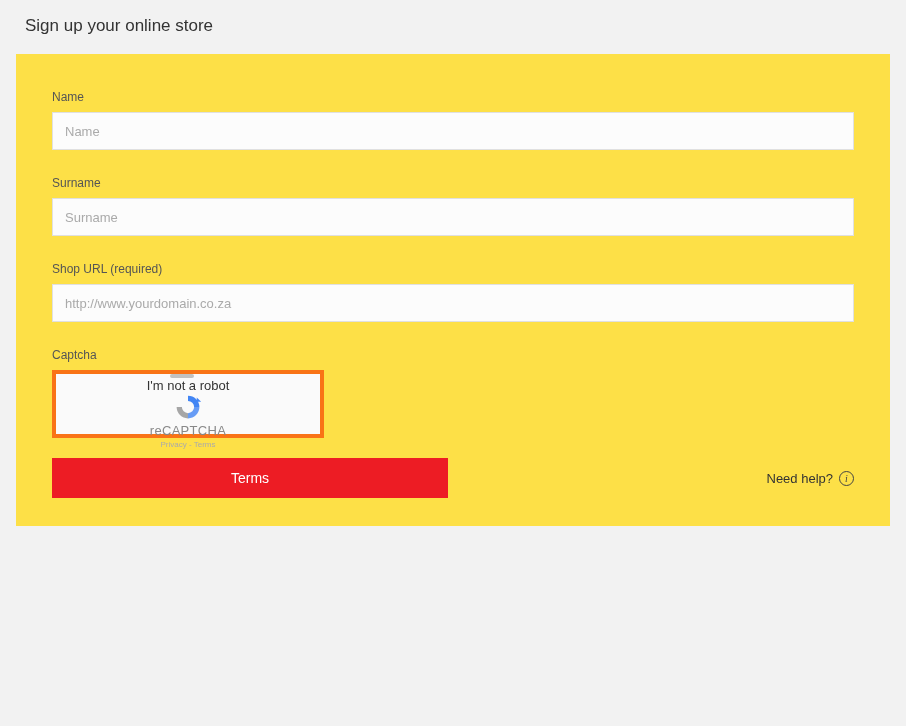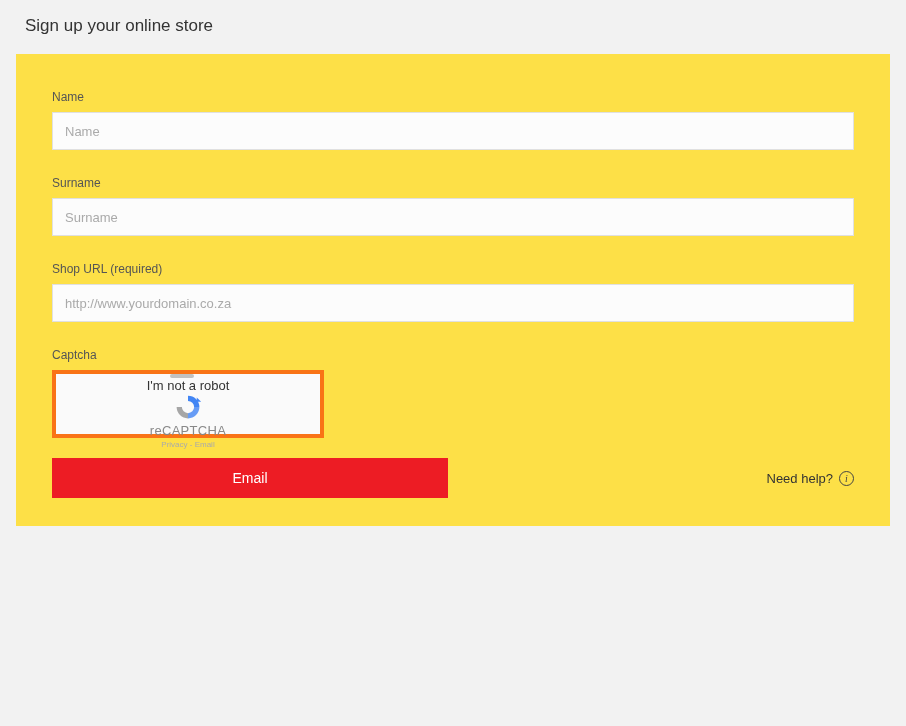--- a/index.html
+++ b/index.html
@@ -163,26 +163,26 @@
       <div class="captcha-right">
         <div class="captcha-logo">
           <svg viewBox="0 0 32 32" width="30" height="28">
             <path d="M16 3 A13 13 0 0 1 29 16 L23 16 A7 7 0 0 0 16 9 Z" fill="#4285f4"></path>
             <path d="M29 16 A13 13 0 0 1 16 29 L16 23 A7 7 0 0 0 23 16 Z" fill="#4285f4" opacity="0.8"></path>
             <path d="M16 29 A13 13 0 0 1 3 16 L9 16 A7 7 0 0 0 16 23 Z" fill="#a6a6a6"></path>
             <polygon points="26,5 31,10 26,10" fill="#4285f4"></polygon>
           </svg>
         </div>
         <div class="captcha-brand">reCAPTCHA</div>
-        <div class="captcha-links">Privacy - Email</div>
+        <div class="captcha-links">Privacy - Terms</div>
       </div>
     </div>
   </div>
 
   <div class="bottom-row">
-    <button class="signup-button">Email</button>
+    <button class="signup-button">Terms</button>
     <div class="help-link">
       <span>Need help?</span>
       <span class="info-icon">i</span>
     </div>
   </div>
 
 </div>
 
 </body></html>

